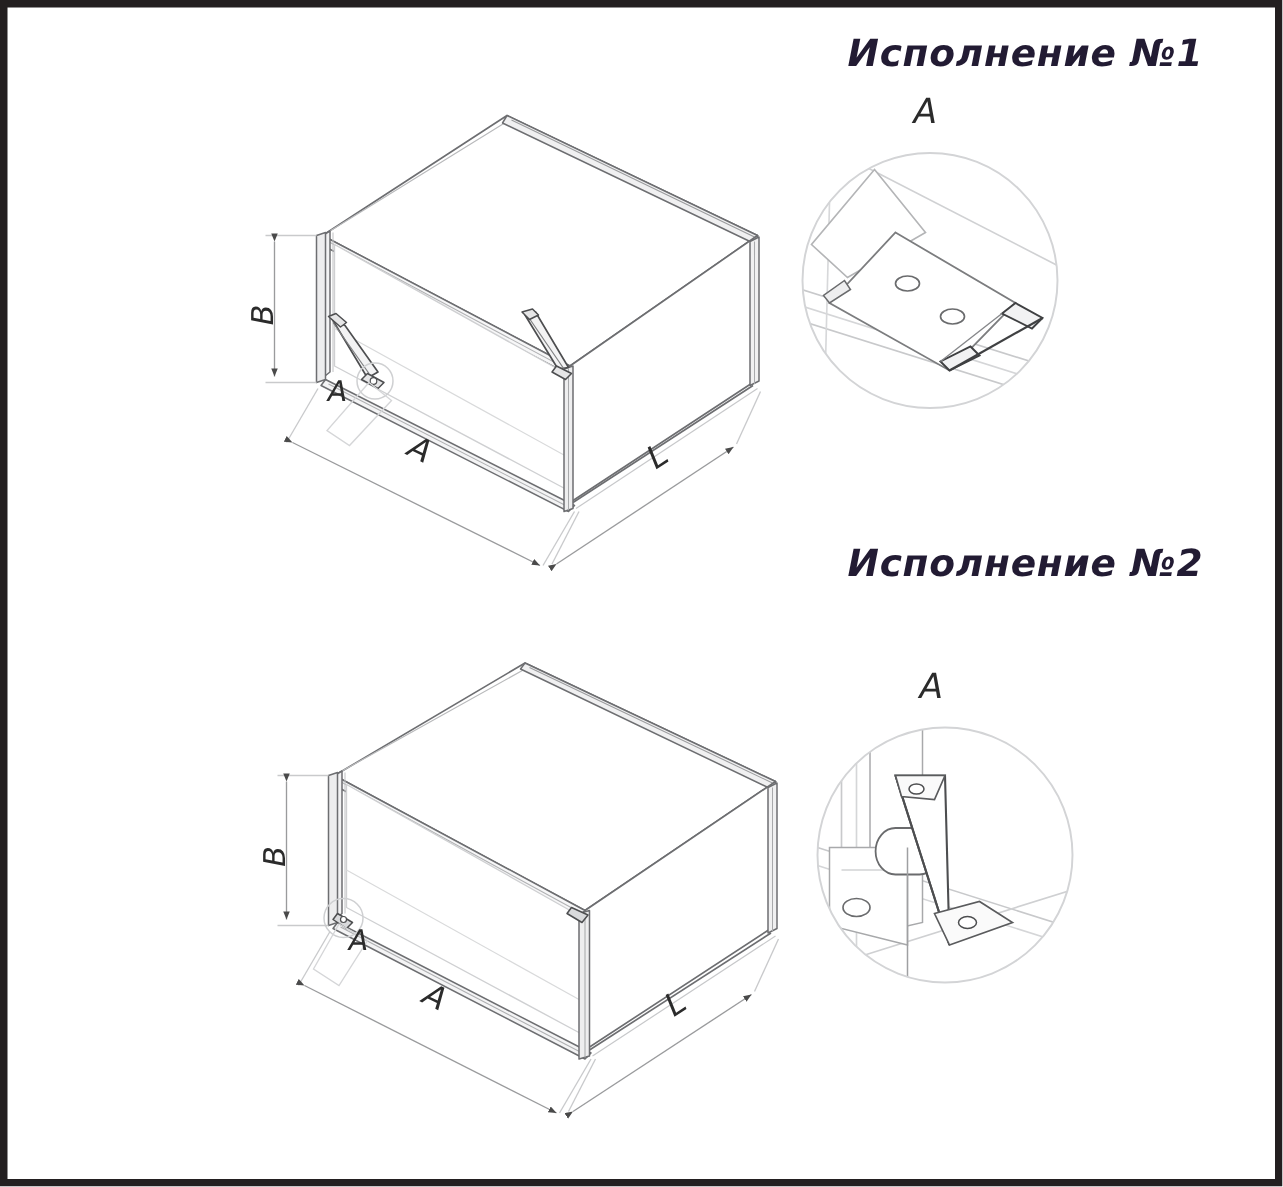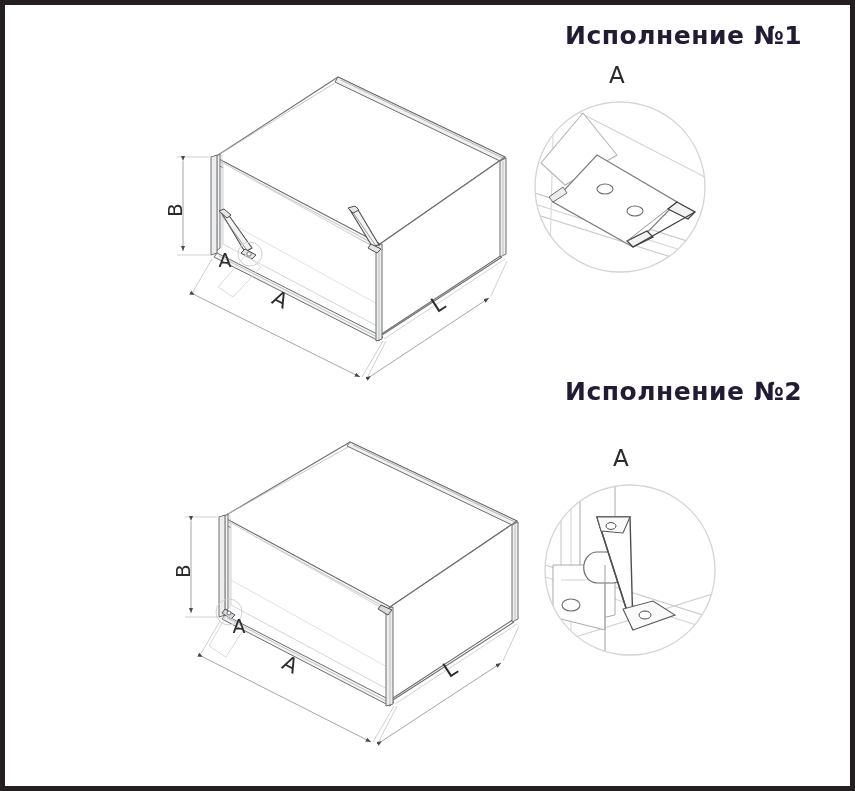--- a/index.html
+++ b/index.html
@@ -11,32 +11,33 @@
     font-family: "DejaVu Sans", sans-serif;
   }
   #page {
     position: relative;
     width: 855px;
     height: 791px;
     background: #ffffff;
     border: 5px solid #231f20;
     box-sizing: border-box;
     overflow: hidden;
+    font-style: italic;
   }
   .variant-title {
     position: absolute;
     font-family: "DejaVu Sans", sans-serif;
     font-weight: bold;
     font-size: 25px;
     letter-spacing: 0.5px;
     color: #221b33;
     white-space: nowrap;
   }
   #title-1 { left: 560px; top: 16px; }
-  #title-2 { left: 560px; top: 372px; }
+  #title-2 { left: 560px; top: 356px; }
 
   .detail-letter {
     position: absolute;
     font-family: "DejaVu Sans", sans-serif;
     font-size: 23px;
     color: #2b2b2b;
   }
   #detail-letter-1 { left: 604px; top: 57px; }
   #detail-letter-2 { left: 608px; top: 440px; }
 

